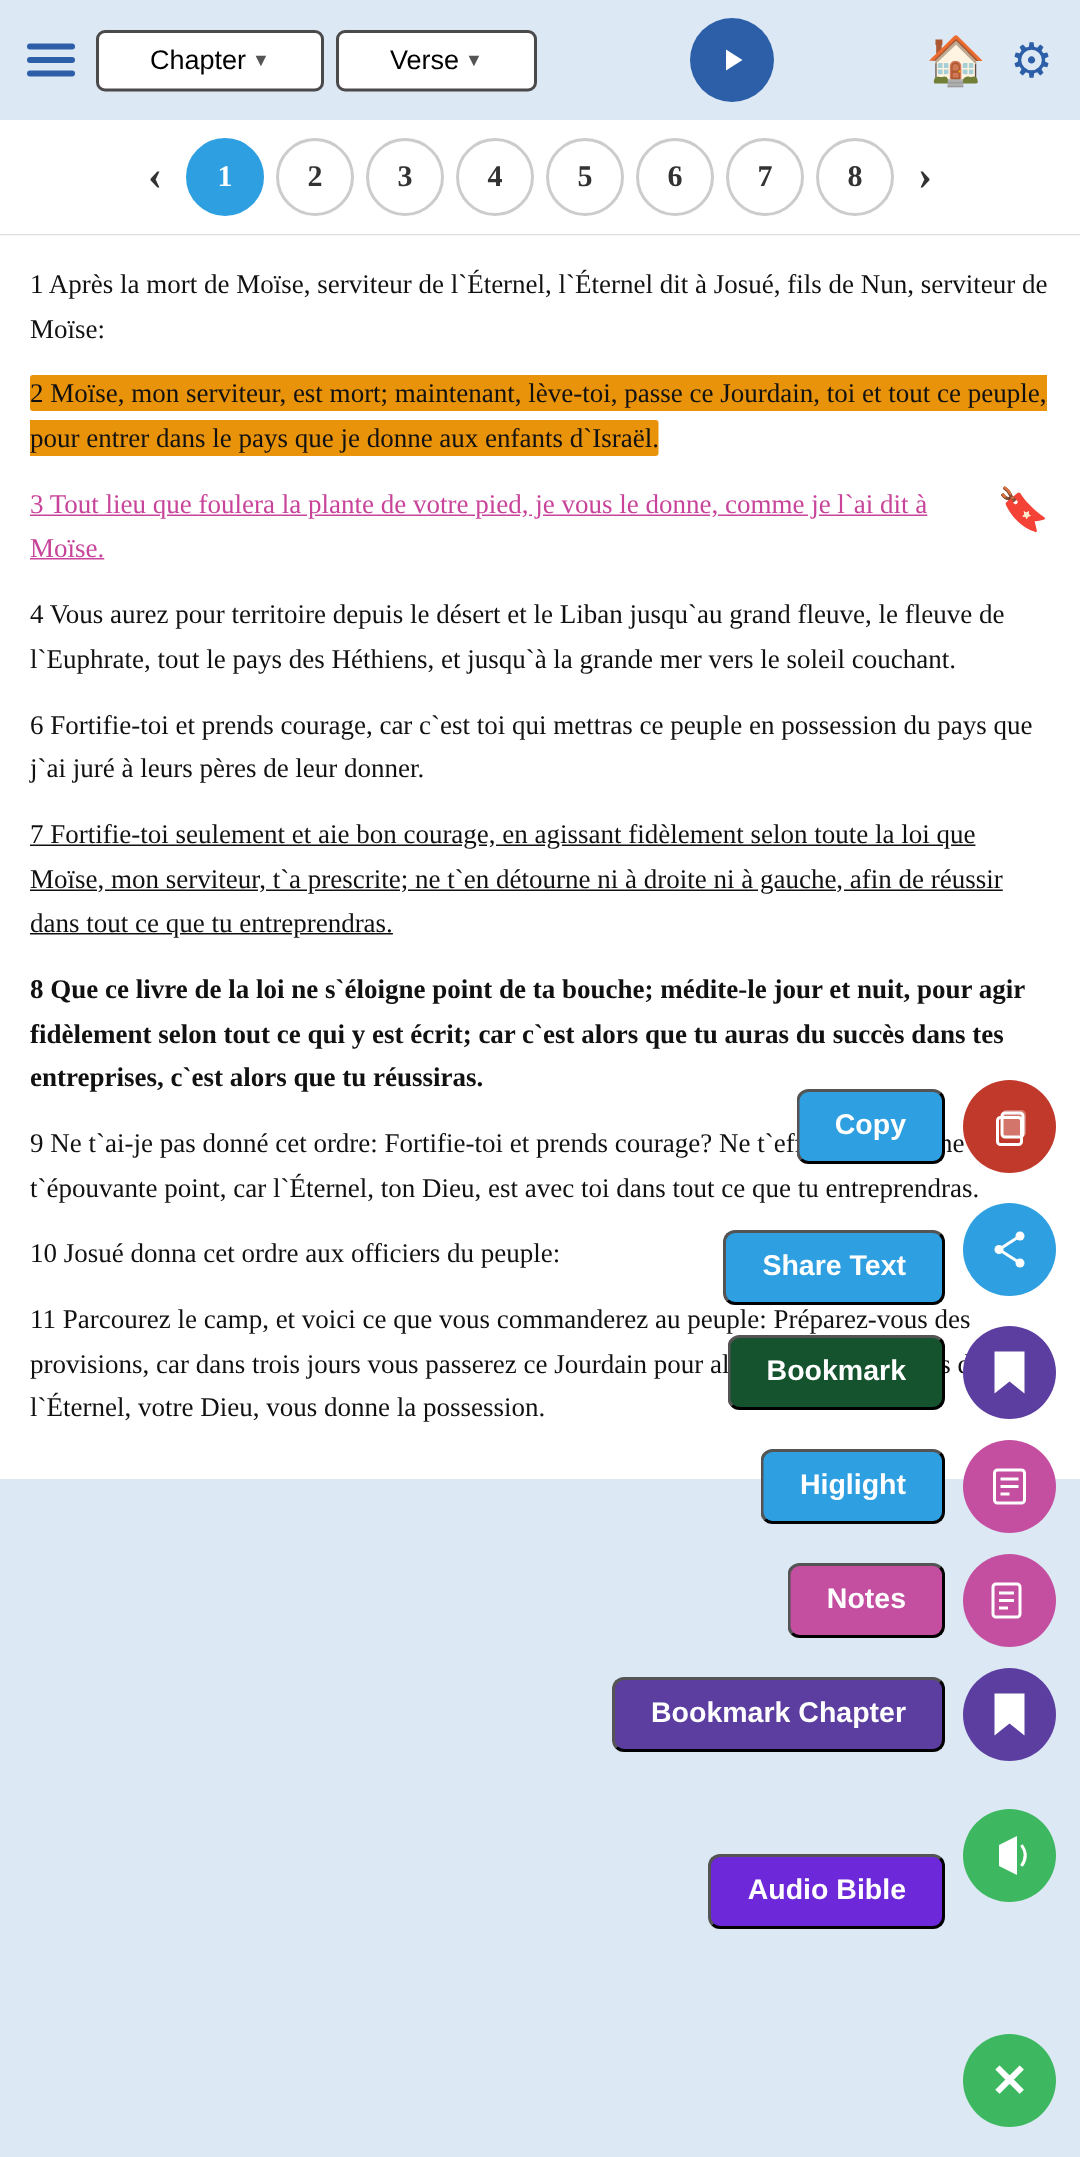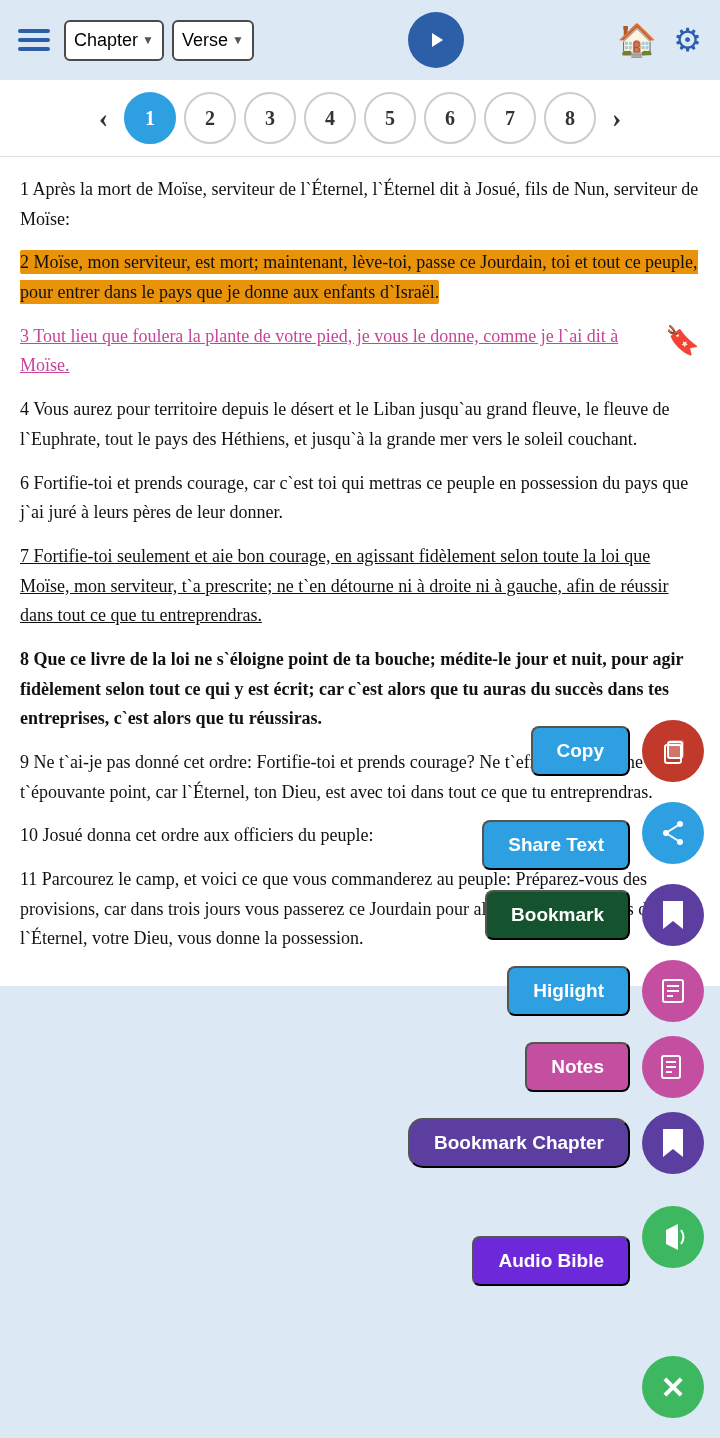--- a/index.html
+++ b/index.html
@@ -41,21 +41,21 @@
       border-radius: 2px;
     }
     .nav-buttons {
       display: flex;
       gap: 8px;
     }
     .nav-btn {
       border: 2px solid #4a4a4a;
       background: white;
       border-radius: 6px;
-      padding: 8px 8px;
+      padding: 8px 34px;
       font-size: 18px;
       cursor: pointer;
       display: flex;
       align-items: center;
       gap: 4px;
       font-weight: 500;
     }
     .nav-btn .chevron {
       font-size: 12px;
       color: #555;
@@ -182,21 +182,21 @@
       font-size: 19px;
       font-weight: bold;
       cursor: pointer;
       color: white;
     }
     .menu-label.copy { background: #2e9fe0; }
     .menu-label.share { background: #2e9fe0; margin-top: 24px; }
     .menu-label.bookmark { background: #14532d; }
     .menu-label.notes { background: #c44fa0; }
     .menu-label.highlight { background: #2e9fe0; }
-    .menu-label.bookmark-chapter { background: #5b3ea0; border-radius: 15px; }
+    .menu-label.bookmark-chapter { background: #5b3ea0; }
     .menu-label.audio-bible { background: #6d28d9; margin-top: 48px; }
 
     .menu-circle {
       width: 62px;
       height: 62px;
       border-radius: 50%;
       display: flex;
       align-items: center;
       justify-content: center;
       font-size: 28px;

